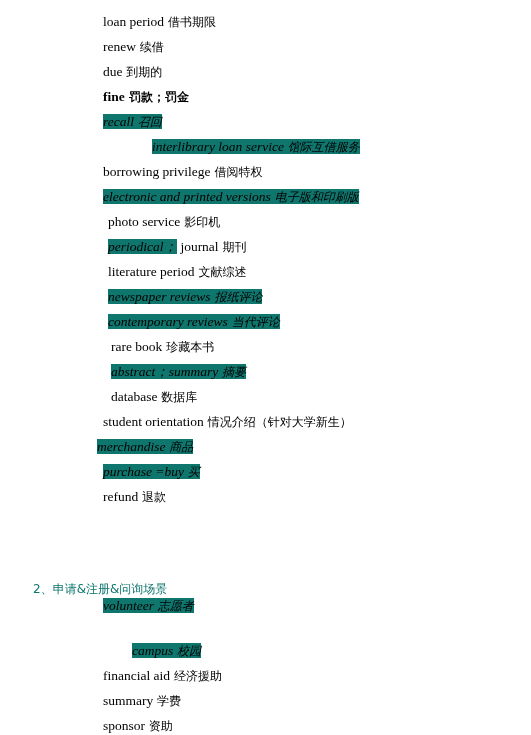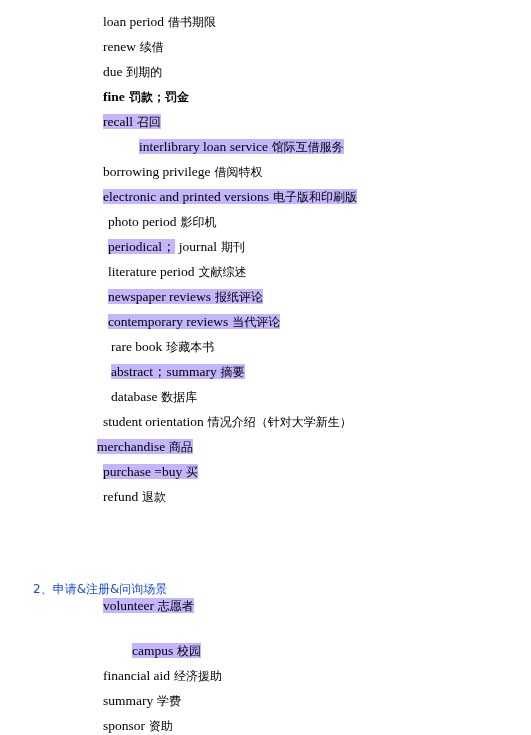--- a/index.html
+++ b/index.html
@@ -50,47 +50,48 @@
   .seg-en {
     font-family: "Liberation Serif", "DejaVu Serif", serif;
   }
 
   .seg-cn {
     font-family: "DejaVu Sans", "Liberation Sans", sans-serif;
     font-size: 12px;
   }
 
   .hl {
-    background-color: #c4b5fd;
+    background-color: #0f766e;
+    font-style: italic;
   }
 
   .section-heading {
     position: absolute;
     white-space: nowrap;
     font-family: "DejaVu Sans", "Liberation Sans", sans-serif;
     font-size: 12px;
     line-height: 25px;
     height: 25px;
-    color: #1d4ed8;
+    color: #0f766e;
   }
 </style>
 </head>
 <body>
 
 <div class="doc">
   <div class="vocab-list" id="vocab-container">
       <div class="vocab-line" style="left: 103px; top: 9px;"><span class="seg"><span class="seg-en">loan period</span><span class="seg-cn"> 借书期限</span></span></div>
       <div class="vocab-line" style="left: 103px; top: 34px;"><span class="seg"><span class="seg-en">renew</span><span class="seg-cn"> 续借</span></span></div>
       <div class="vocab-line" style="left: 103px; top: 59px;"><span class="seg"><span class="seg-en">due</span><span class="seg-cn"> 到期的</span></span></div>
       <div class="vocab-line" style="left: 103px; top: 84px; font-weight: bold;"><span class="seg"><span class="seg-en">fine</span><span class="seg-cn"> 罚款；罚金</span></span></div>
       <div class="vocab-line" style="left: 103px; top: 109px;"><span class="seg hl"><span class="seg-en">recall</span><span class="seg-cn"> 召回</span></span></div>
-      <div class="vocab-line" style="left: 103px; top: 134px; padding-left: 36px;"><span class="seg hl"><span class="seg-en">interlibrary loan service</span><span class="seg-cn"> 馆际互借服务</span></span></div>
+      <div class="vocab-line" style="left: 116px; top: 134px; padding-left: 36px;"><span class="seg hl"><span class="seg-en">interlibrary loan service</span><span class="seg-cn"> 馆际互借服务</span></span></div>
       <div class="vocab-line" style="left: 103px; top: 159px;"><span class="seg"><span class="seg-en">borrowing privilege</span><span class="seg-cn">  借阅特权</span></span></div>
       <div class="vocab-line" style="left: 103px; top: 184px;"><span class="seg hl"><span class="seg-en">electronic and printed versions</span><span class="seg-cn"> 电子版和印刷版</span></span></div>
-      <div class="vocab-line" style="left: 108px; top: 209px;"><span class="seg"><span class="seg-en">photo period</span><span class="seg-cn"> 影印机</span></span></div>
+      <div class="vocab-line" style="left: 108px; top: 209px;"><span class="seg"><span class="seg-en">photo service</span><span class="seg-cn"> 影印机</span></span></div>
       <div class="vocab-line" style="left: 108px; top: 234px;"><span class="seg hl"><span class="seg-en">periodical；</span></span><span class="seg"><span class="seg-en"> journal</span><span class="seg-cn">  期刊</span></span></div>
       <div class="vocab-line" style="left: 108px; top: 259px;"><span class="seg"><span class="seg-en">literature period</span><span class="seg-cn"> 文献综述</span></span></div>
       <div class="vocab-line" style="left: 108px; top: 284px;"><span class="seg hl"><span class="seg-en">newspaper reviews</span><span class="seg-cn"> 报纸评论</span></span></div>
       <div class="vocab-line" style="left: 108px; top: 309px;"><span class="seg hl"><span class="seg-en">contemporary reviews</span><span class="seg-cn"> 当代评论</span></span></div>
       <div class="vocab-line" style="left: 111px; top: 334px;"><span class="seg"><span class="seg-en">rare book</span><span class="seg-cn"> 珍藏本书</span></span></div>
       <div class="vocab-line" style="left: 111px; top: 359px;"><span class="seg hl"><span class="seg-en">abstract；summary</span><span class="seg-cn"> 摘要</span></span></div>
       <div class="vocab-line" style="left: 111px; top: 384px;"><span class="seg"><span class="seg-en">database</span><span class="seg-cn"> 数据库</span></span></div>
       <div class="vocab-line" style="left: 103px; top: 409px;"><span class="seg"><span class="seg-en">student orientation</span><span class="seg-cn"> 情况介绍（针对大学新生）</span></span></div>
       <div class="vocab-line" style="left: 97px; top: 434px;"><span class="seg hl"><span class="seg-en">merchandise</span><span class="seg-cn"> 商品</span></span></div>
       <div class="vocab-line" style="left: 103px; top: 459px;"><span class="seg hl"><span class="seg-en">purchase =buy</span><span class="seg-cn"> 买</span></span></div>

